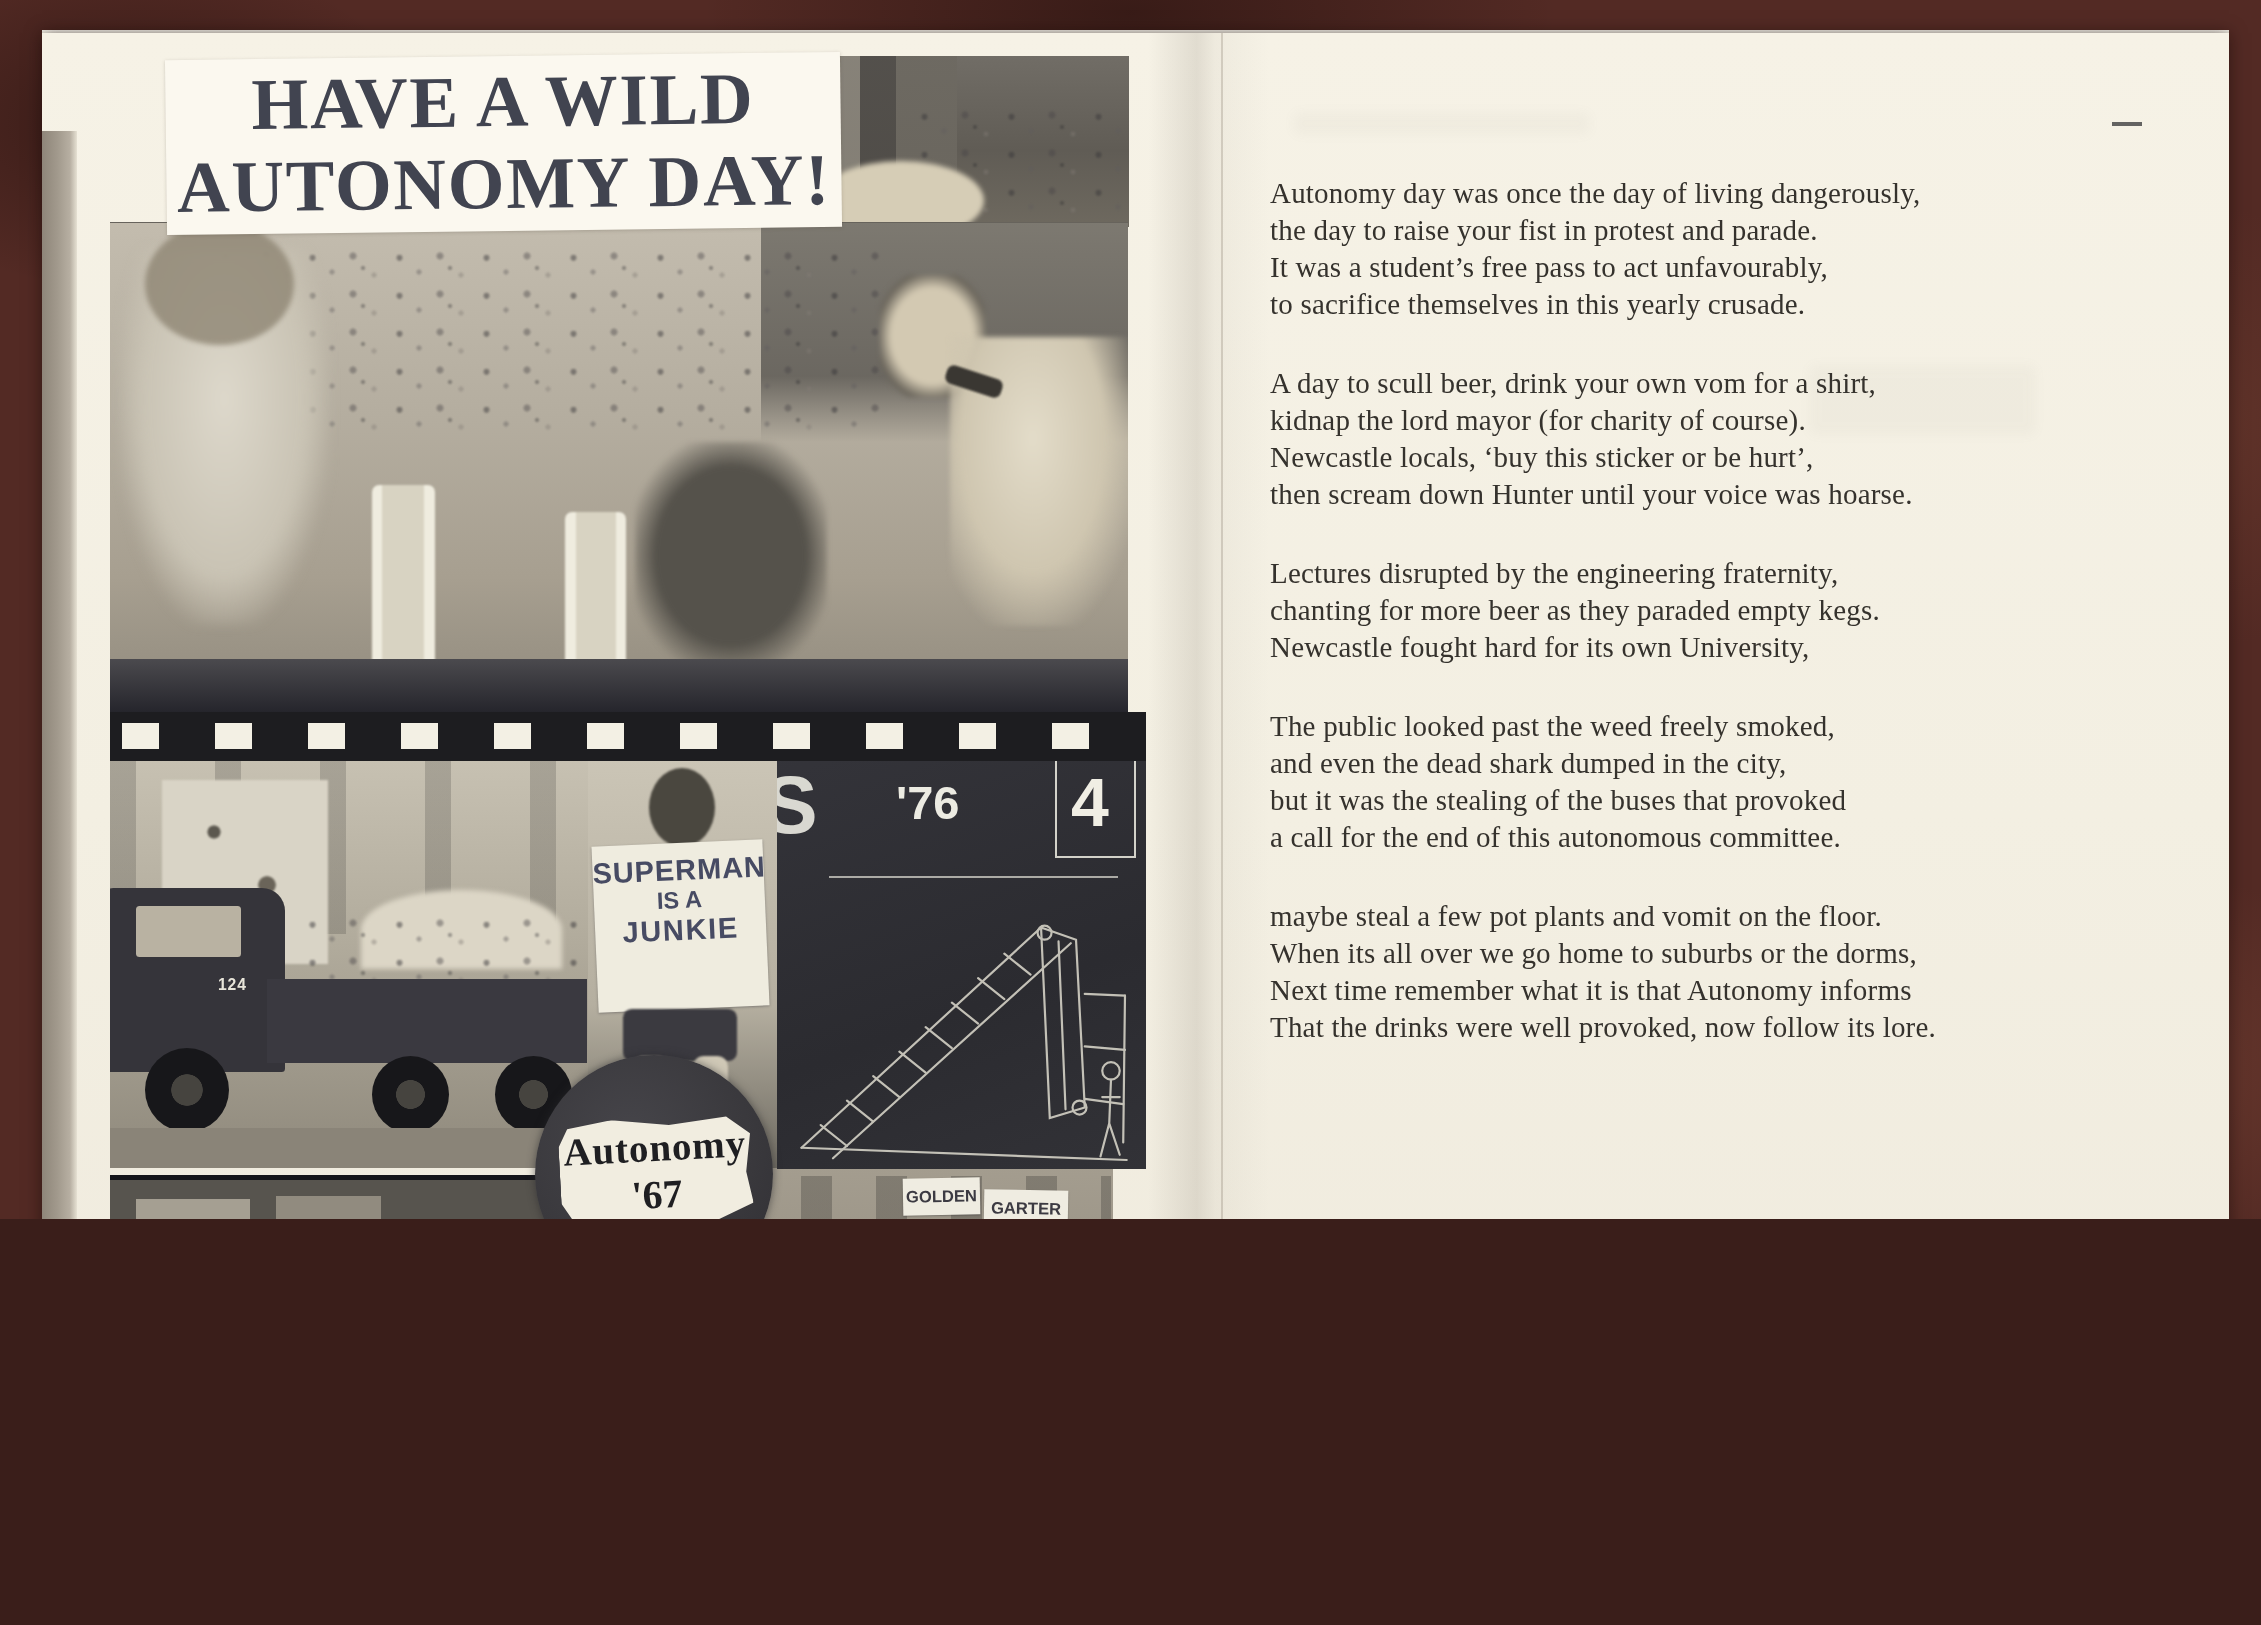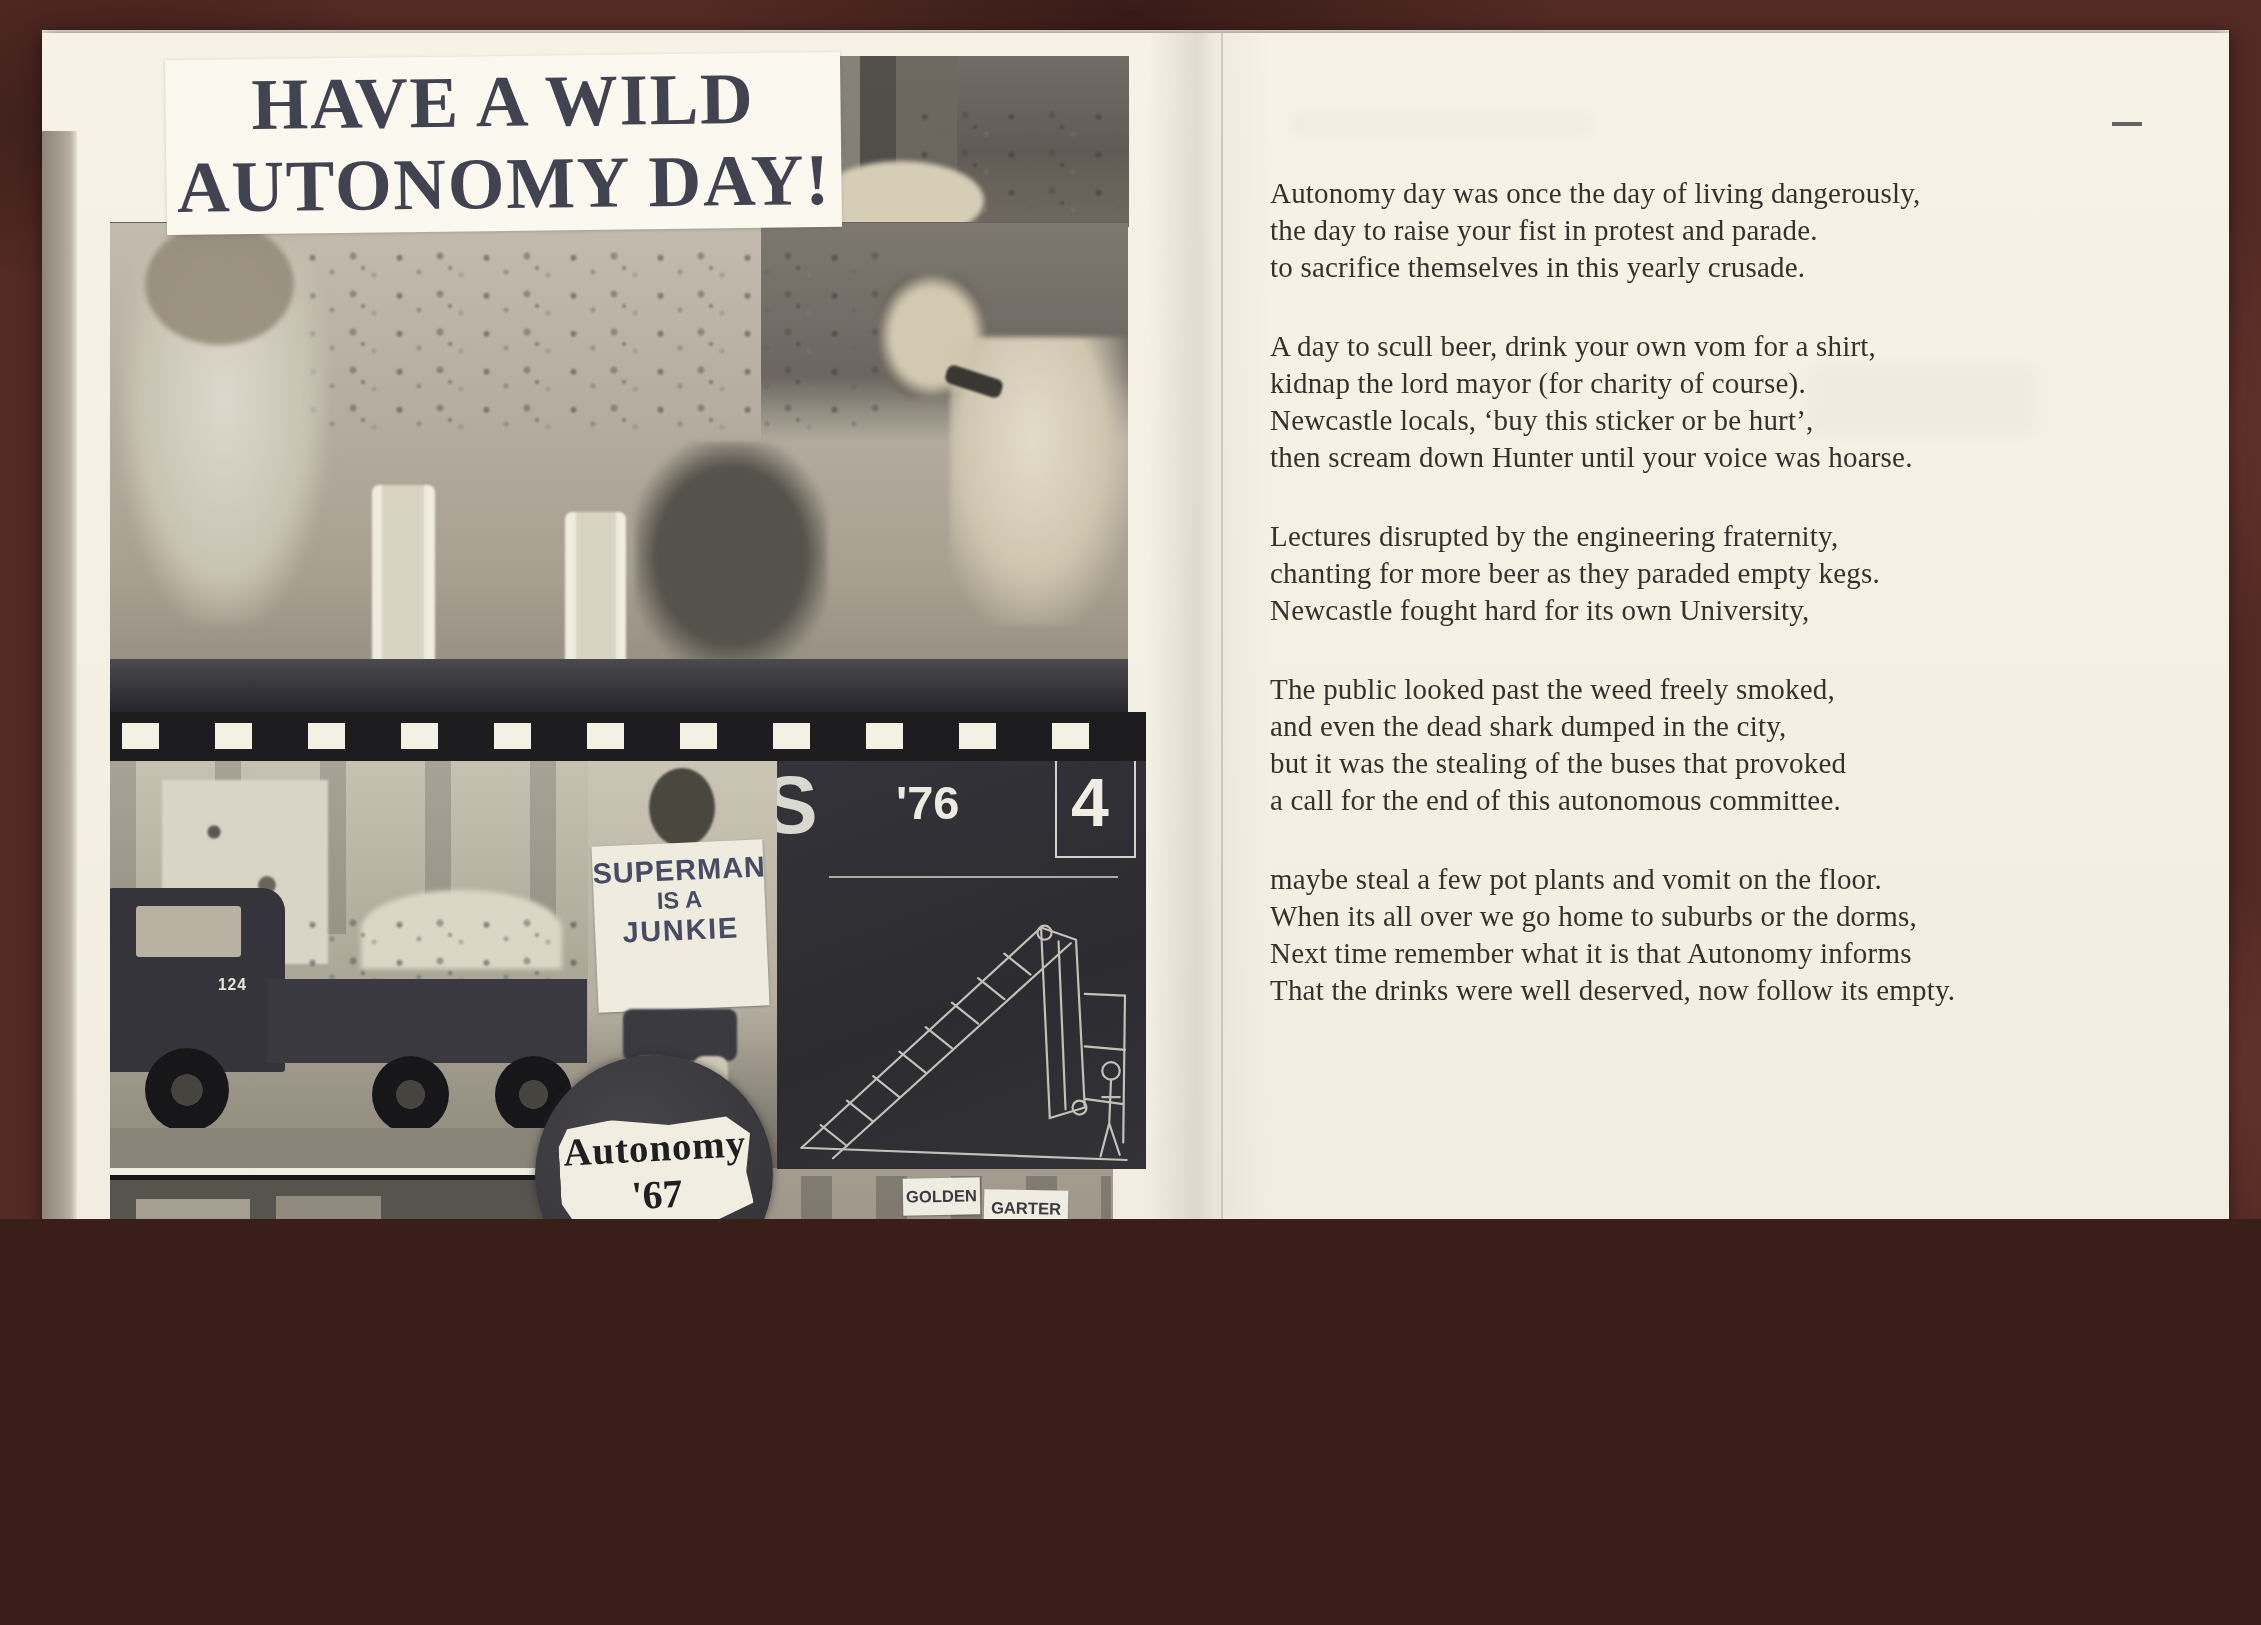--- a/index.html
+++ b/index.html
@@ -258,20 +258,21 @@
     <div>
       <div class="page-mark" style="left:2070px;top:89px;"></div>
 
       <div class="smudge" style="left:1251px;top:79px;width:297px;height:23px;"></div>
       <div class="smudge" style="left:1767px;top:332px;width:227px;height:70px;"></div>
 
       <div class="poem" style="left:1228px;top:142px;">
         <div class="stanza">
           <p class="pl">Autonomy day was once the day of living dangerously,</p>
           <p class="pl">the day to raise your fist in protest and parade.</p>
+          <p class="pl">It was a student’s free pass to act unfavourably,</p>
           <p class="pl">to sacrifice themselves in this yearly crusade.</p>
         </div>
         <div class="stanza">
           <p class="pl">A day to scull beer, drink your own vom for a shirt,</p>
           <p class="pl">kidnap the lord mayor (for charity of course).</p>
           <p class="pl">Newcastle locals, ‘buy this sticker or be hurt’,</p>
           <p class="pl">then scream down Hunter until your voice was hoarse.</p>
         </div>
         <div class="stanza">
           <p class="pl">Lectures disrupted by the engineering fraternity,</p>
@@ -281,21 +282,21 @@
         <div class="stanza">
           <p class="pl">The public looked past the weed freely smoked,</p>
           <p class="pl">and even the dead shark dumped in the city,</p>
           <p class="pl">but it was the stealing of the buses that provoked</p>
           <p class="pl">a call for the end of this autonomous committee.</p>
         </div>
         <div class="stanza">
           <p class="pl">maybe steal a few pot plants and vomit on the floor.</p>
           <p class="pl">When its all over we go home to suburbs or the dorms,</p>
           <p class="pl">Next time remember what it is that Autonomy informs</p>
-          <p class="pl">That the drinks were well deserved, now follow its empty.</p>
+          <p class="pl">That the drinks were well provoked, now follow its lore.</p>
         </div>
       </div>
 
       <div class="horse-photo" style="left:1732px;top:1179px;">
         <svg width="444" height="395" viewBox="0 0 508 452">
 
           <g>
             <circle cx="40" cy="152" r="12" fill="#4a463f"></circle>
             <rect x="30" y="164" width="20" height="96" rx="8" fill="#6a675f"></rect>
             <path d="M34,260 L30,372 M46,260 L50,368" stroke="#2e2c29" stroke-width="11" stroke-linecap="round"></path>

